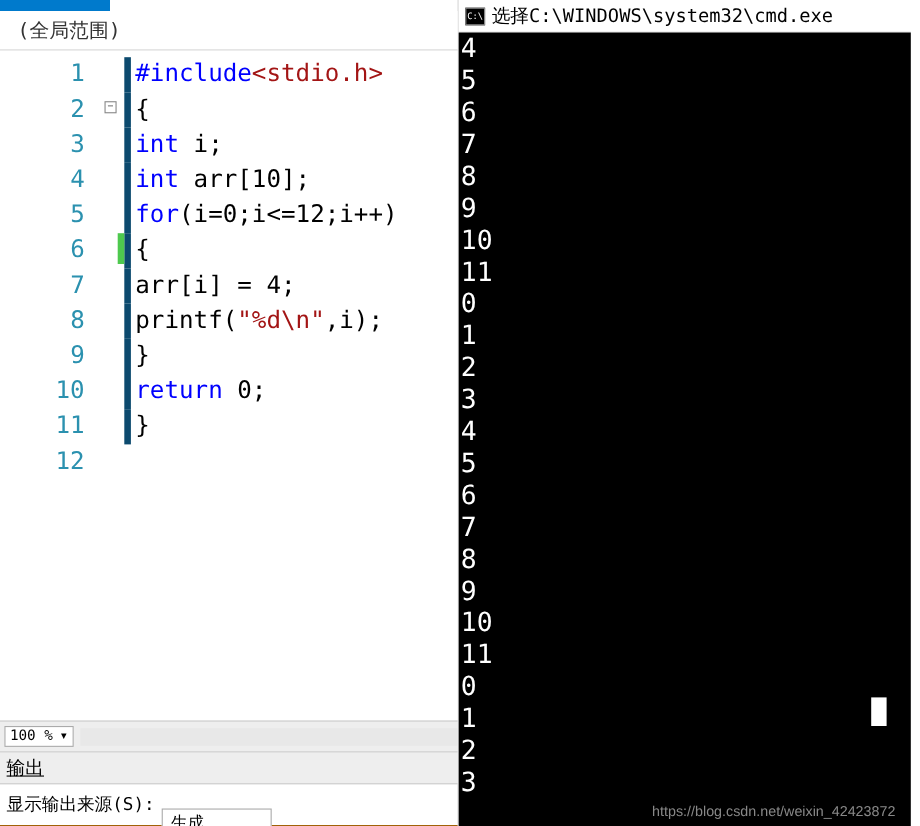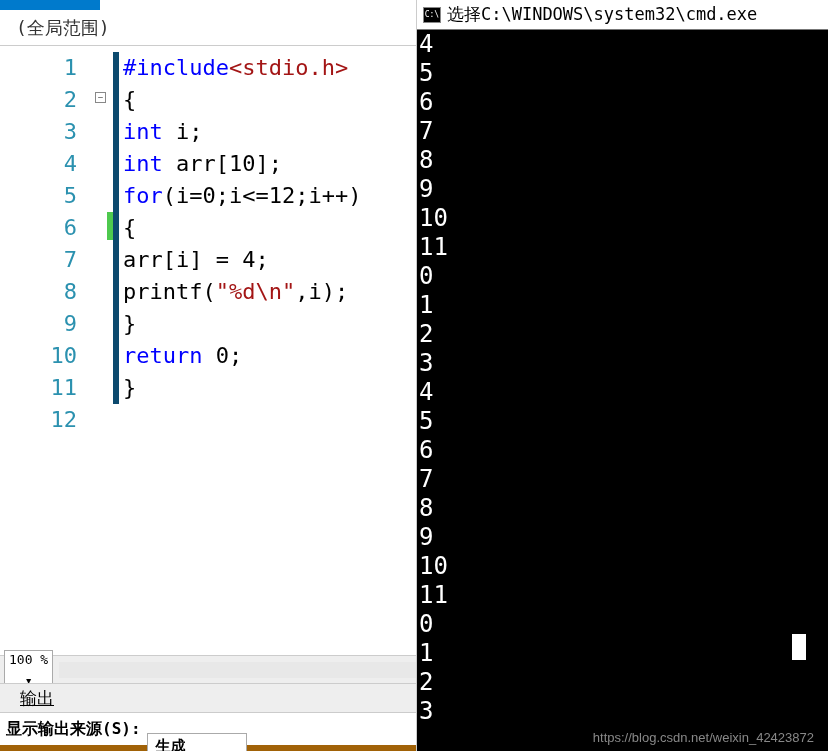--- a/index.html
+++ b/index.html
@@ -105,48 +105,46 @@
   padding-left: 4px;
 }
 .zoom-select {
   border: 1px solid #aaa;
   background: #fff;
   padding: 1px 4px;
   font-size: 13px;
   display: flex;
   align-items: center;
   gap: 6px;
-  flex-direction: column;
 }
 .hscroll {
   flex: 1;
   height: 16px;
   background: #e8e8e8;
   margin-left: 6px;
 }
 .output-header {
   height: 30px;
   background: #eee;
   border-top: 1px solid #ccc;
   border-bottom: 1px solid #ccc;
   display: flex;
   align-items: center;
-  padding-left: 20px;
+  padding-left: 6px;
   font-size: 17px;
   text-decoration: underline;
 }
 .output-toolbar {
   height: 38px;
   display: flex;
   align-items: center;
   padding-left: 6px;
   font-size: 16px;
   gap: 6px;
-  border-bottom: 6px solid #a16207;
-  font-weight: bold;
+  border-bottom: 1px solid #a16207;
 }
 .output-select {
   border: 1px solid #aaa;
   padding: 3px 8px;
   font-size: 15px;
   min-width: 100px;
   background: #fff;
   margin-top: 34px;
 }
 .output-body {

